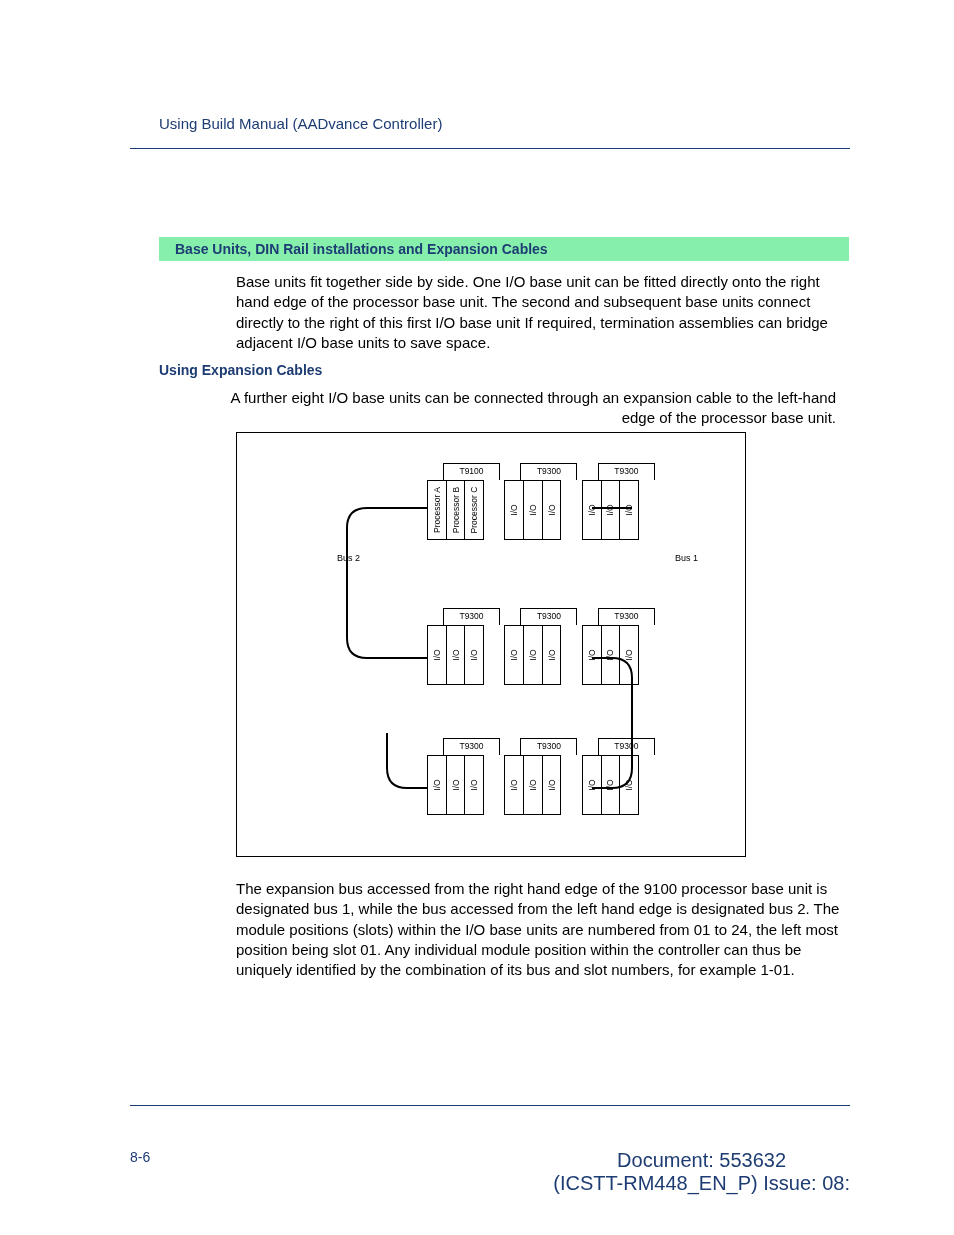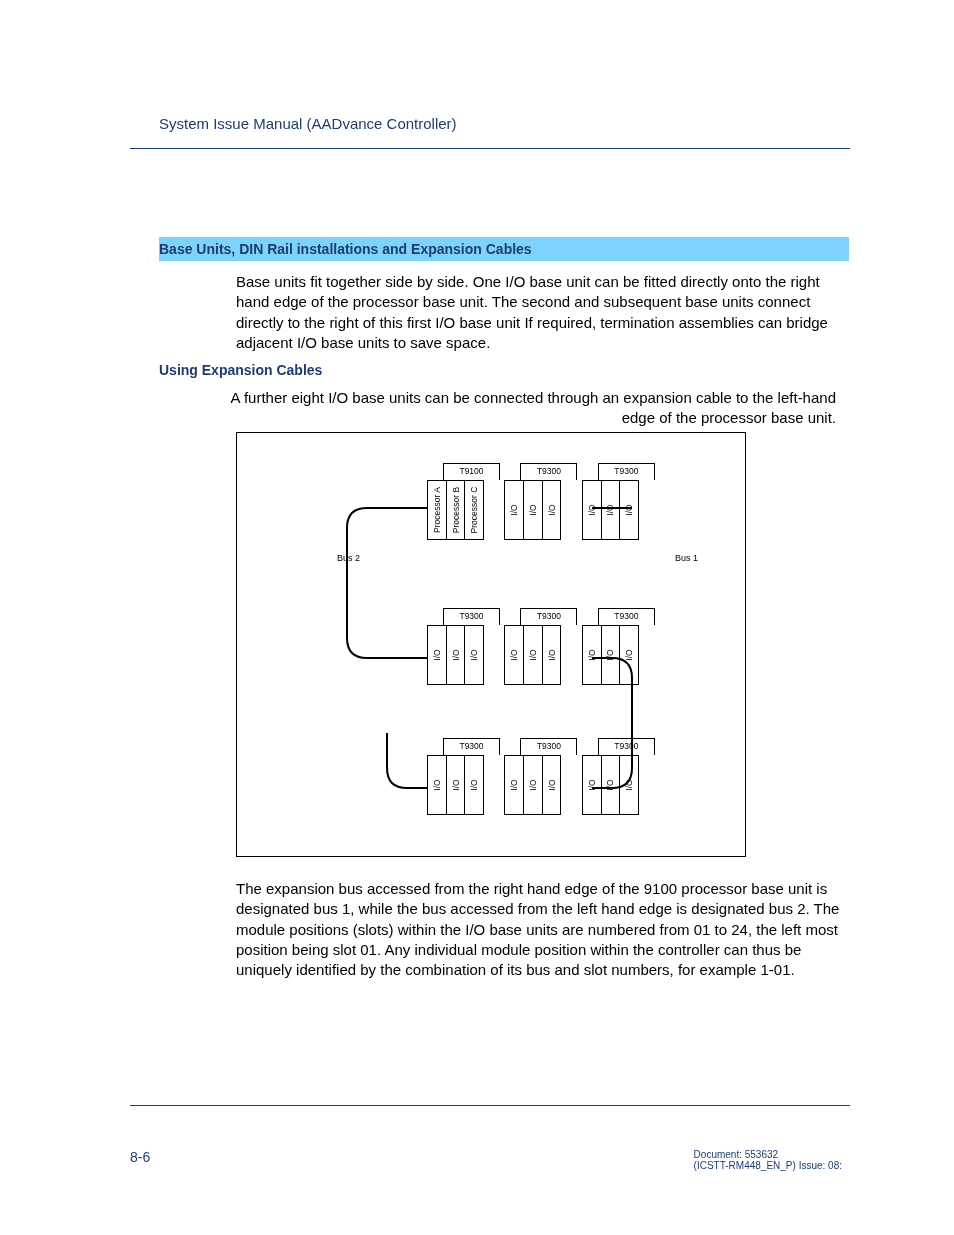--- a/index.html
+++ b/index.html
@@ -1,44 +1,44 @@
 <!DOCTYPE html>
 <html><head>
 <meta charset="utf-8">
 <style>
   html,body{margin:0;padding:0;background:#fff;font-family:"Segoe UI",Arial,sans-serif;color:#000;}
   .page{width:954px;height:1235px;position:relative;box-sizing:border-box;}
   .header{position:absolute;left:159px;top:115px;font-size:15px;color:#1d3c73;}
   .header-rule{position:absolute;left:130px;top:148px;width:720px;border-top:1px solid #1d3c73;}
-  .section-bar{position:absolute;left:159px;top:237px;width:690px;background:#7dd3fc;padding:4px 0;box-sizing:border-box;font-size:14px;font-weight:bold;color:#1d3c73;}
+  .section-bar{position:absolute;left:159px;top:237px;width:690px;background:#86efac;padding:4px 16px;box-sizing:border-box;font-size:14px;font-weight:bold;color:#1d3c73;}
   .p1{position:absolute;left:236px;top:272px;width:605px;font-size:15px;line-height:1.35;}
   .sub1{position:absolute;left:159px;top:362px;font-size:14px;font-weight:bold;color:#1d3c73;}
   .p2{position:absolute;left:224px;top:388px;width:612px;font-size:15px;line-height:1.35;text-align:right;}
   .fig{position:absolute;left:236px;top:432px;width:510px;height:425px;border:1px solid #000;box-sizing:border-box;}
   .p3{position:absolute;left:236px;top:879px;width:610px;font-size:15px;line-height:1.35;}
   .p4{position:absolute;left:236px;top:1008px;width:610px;font-size:15px;line-height:1.35;}
   .footer-rule{position:absolute;left:130px;top:1105px;width:720px;border-top:1px solid #1d3c73;}
   .pgnum{position:absolute;left:130px;top:1149px;font-size:14px;color:#1d3c73;}
-  .docid{position:absolute;right:112px;top:1149px;font-size:10px;color:#1d3c73;text-align:left;}
+  .docid{position:absolute;right:104px;top:1149px;font-size:20px;color:#1d3c73;text-align:center;}
   
   .row{position:absolute;}
   .unit-wrap{display:inline-block;vertical-align:top;}
   .unit-top{height:16px;border:1px solid #000;border-bottom:none;font-size:8.5px;text-align:center;line-height:15px;margin-left:16px;}
   .unit-body{height:58px;border:1px solid #000;position:relative;display:flex;}
   .slot{flex:1;border-right:1px solid #000;position:relative;}
   .slot:last-child{border-right:none;}
   .slot span{position:absolute;left:50%;top:50%;transform:translate(-50%,-50%) rotate(-90deg);font-size:8.5px;white-space:nowrap;}
   .bus-lbl{position:absolute;font-size:9px;padding-left:28px;}
 </style>
 </head>
 <body>
 
 <div class="page">
 
-  <div class="header">System Issue Manual  (AADvance Controller)</div>
+  <div class="header">Using Build Manual  (AADvance Controller)</div>
   <div class="header-rule"></div>
 
   <div class="section-bar">Base Units, DIN Rail installations and Expansion Cables</div>
 
   <div class="p1">Base units fit together side by side. One I/O base unit can be fitted directly onto the right hand edge of the processor base unit. The second and subsequent base units connect directly to the right of this first I/O base unit  If required, termination assemblies can bridge adjacent I/O base units to save space.</div>
   <div class="sub1">Using Expansion Cables</div>
   <div class="p2">A further eight I/O base units can be connected through an expansion cable to the left-hand edge of the processor base unit.</div>
 
   <div class="fig">
 

